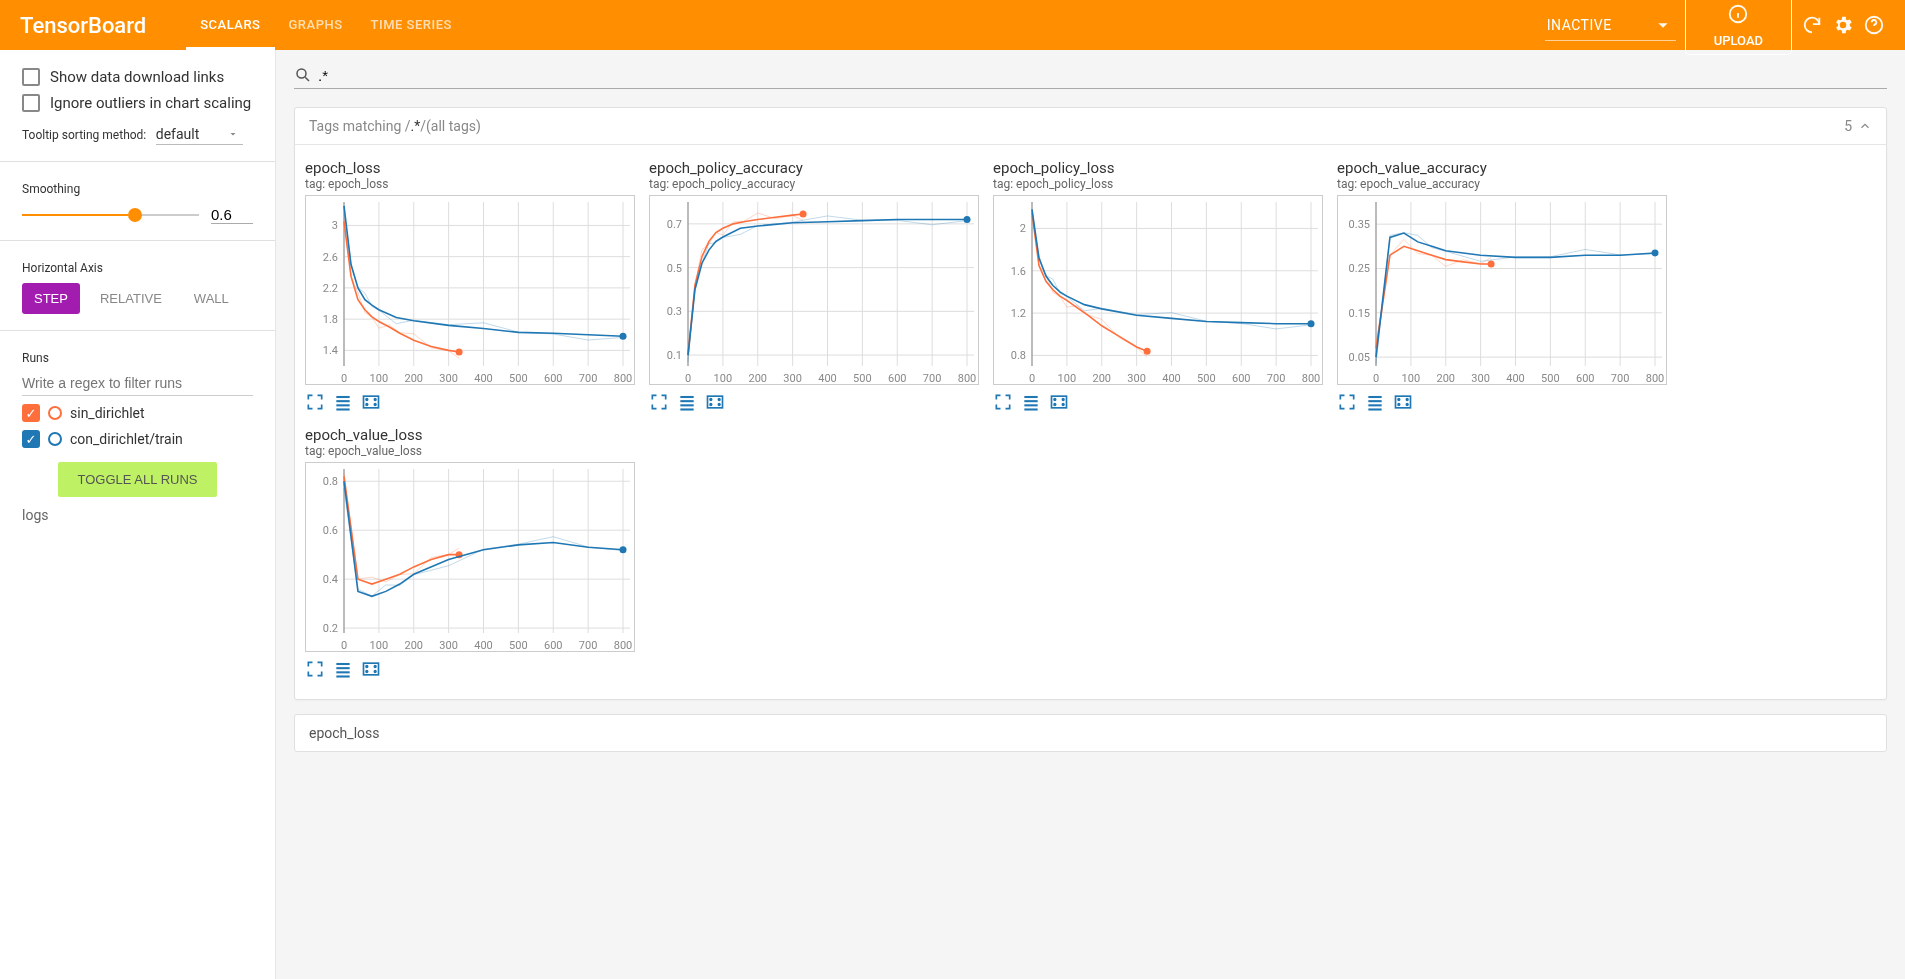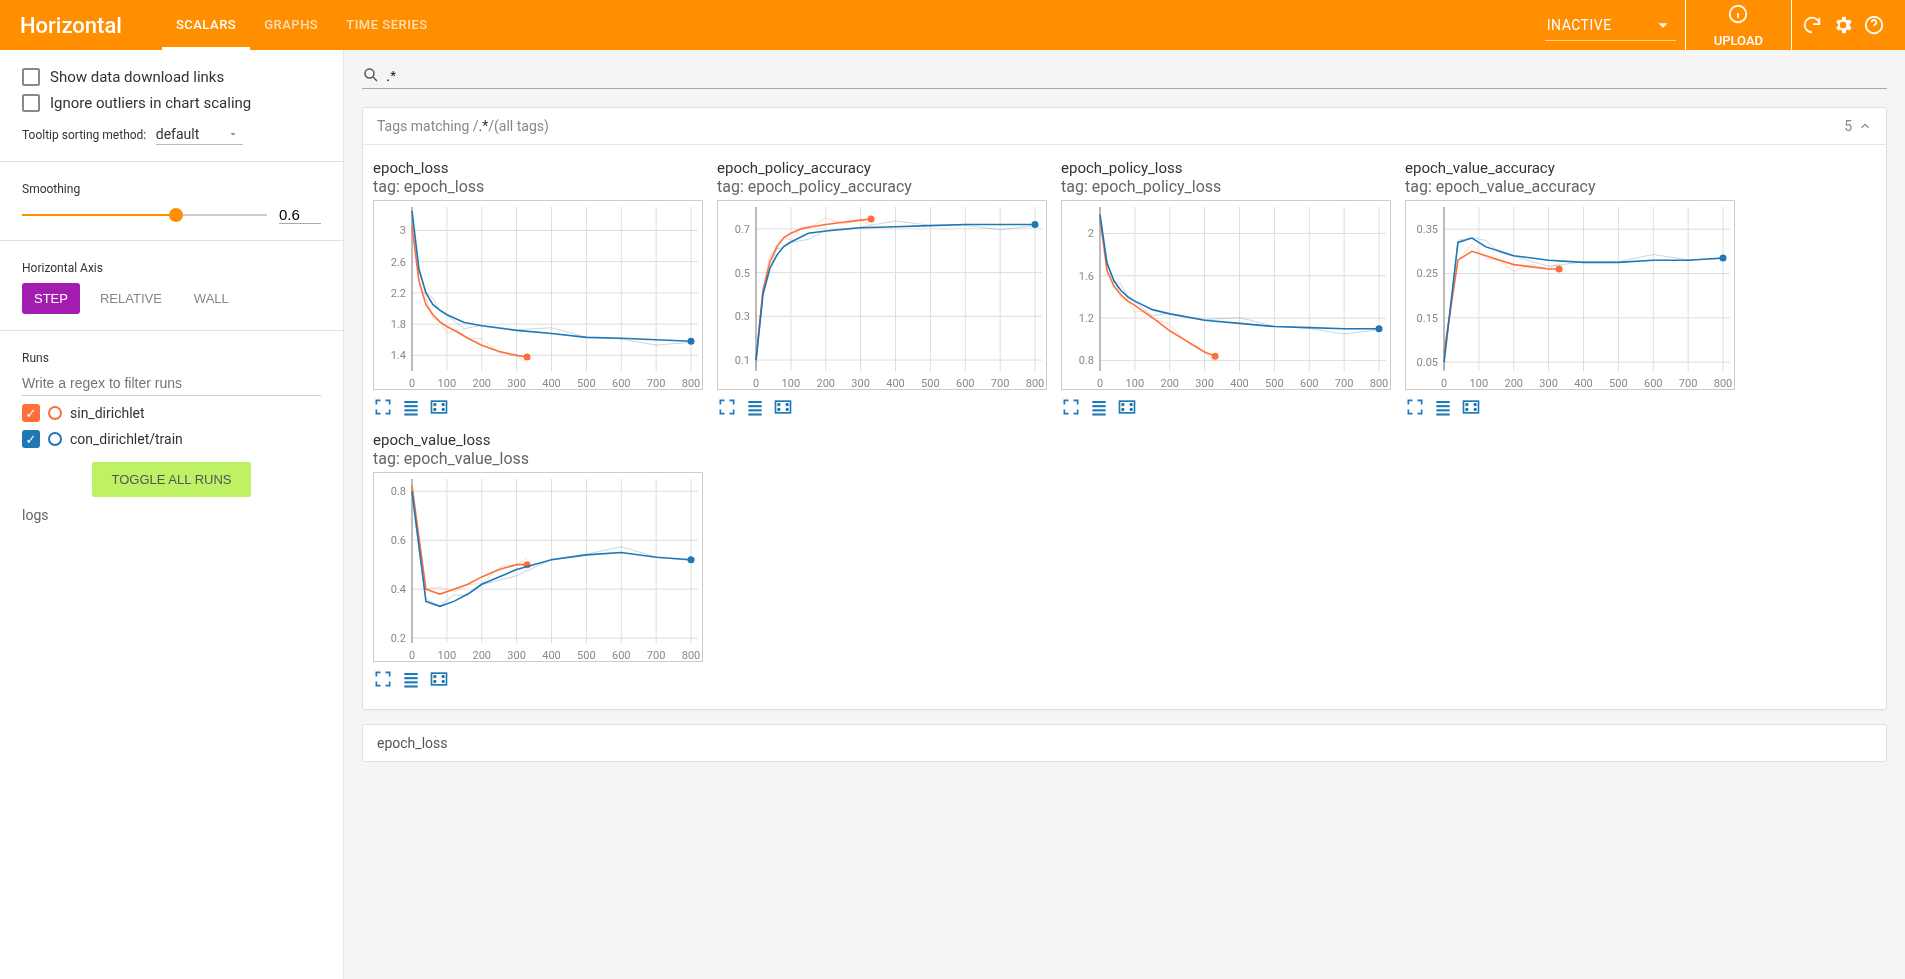--- a/index.html
+++ b/index.html
@@ -61,21 +61,21 @@
   font-weight: 500;
   display: flex;
   align-items: center;
   gap: 8px;
   flex-direction: column;
 }
 .hicon { width: 22px; height: 22px; opacity: 0.95; }
 
 .body { display: flex; }
 .sidebar {
-  width: 344px;
+  width: 276px;
   background: #fff;
   border-right: 1px solid #e5e5e5;
   min-height: calc(100vh - 50px);
   padding: 18px 22px;
 }
 .cbx-row { display: flex; align-items: center; gap: 10px; margin-bottom: 8px; font-size: 15px;}
 .cbx {
   width: 18px; height: 18px; border: 2px solid #888; border-radius: 2px; background:#fff;
 }
 .section-label { font-size: 12px; margin: 20px 0 6px; }
@@ -108,41 +108,41 @@
 .card {
   background:#fff; border:1px solid #e0e0e0; border-radius:3px;
   margin-top:18px; box-shadow:0 1px 2px rgba(0,0,0,0.03);
 }
 .card-header { display:flex; align-items:center; padding:10px 14px; border-bottom:1px solid #e6e6e6; font-size:14px;}
 .card-header .dim { color:#888; }
 .card-header .count { margin-left:auto; color:#888; display:flex; align-items:center; gap:6px;}
 .charts { display:flex; flex-wrap:wrap; padding:10px 8px;}
 .chart { width:340px; margin:4px 2px 10px 2px;}
 .chart-title{font-size:15px;}
-.chart-tag{font-size:16px; color:#666; margin-bottom:4px;}
+.chart-tag{font-size:12px; color:#666; margin-bottom:4px;}
 .chart-tools { display:flex; gap:8px; margin-top:4px;}
 .chart-tools .t { width:20px; height:20px; color:#1f77b4; }
 svg text { font-size:11px; fill:#888; }
 .gridline { stroke:#ddd; stroke-width:1; }
 .axis0 { stroke:#888; stroke-width:1;}
 .series-a { stroke:#ff6f3c; stroke-width:1.6; fill:none;}
 .series-a-raw { stroke:#ff6f3c; stroke-width:1; fill:none; opacity:0.28;}
 .series-b { stroke:#1f77b4; stroke-width:1.6; fill:none;}
 .series-b-raw { stroke:#1f77b4; stroke-width:1; fill:none; opacity:0.28;}
 .dot-a { fill:#ff6f3c;}
 .dot-b { fill:#1f77b4;}
 .next-card{
   background:#fff;border:1px solid #e0e0e0;border-radius:3px;margin-top:14px;padding:10px 14px;color:#555;
 }
 </style>
 </head>
 <body>
 
 <div class="header">
-  <div class="logo">Horizontal</div>
+  <div class="logo">TensorBoard</div>
   <div class="tabs">
     <div class="tab active">SCALARS</div>
     <div class="tab">GRAPHS</div>
     <div class="tab">TIME SERIES</div>
   </div>
   <div class="header-right">
     <div class="inactive-select">
       <span>INACTIVE</span>
       <svg class="hicon" viewBox="0 0 24 24" fill="#fff">
           <path d="M7 10l5 5 5-5z"></path>

